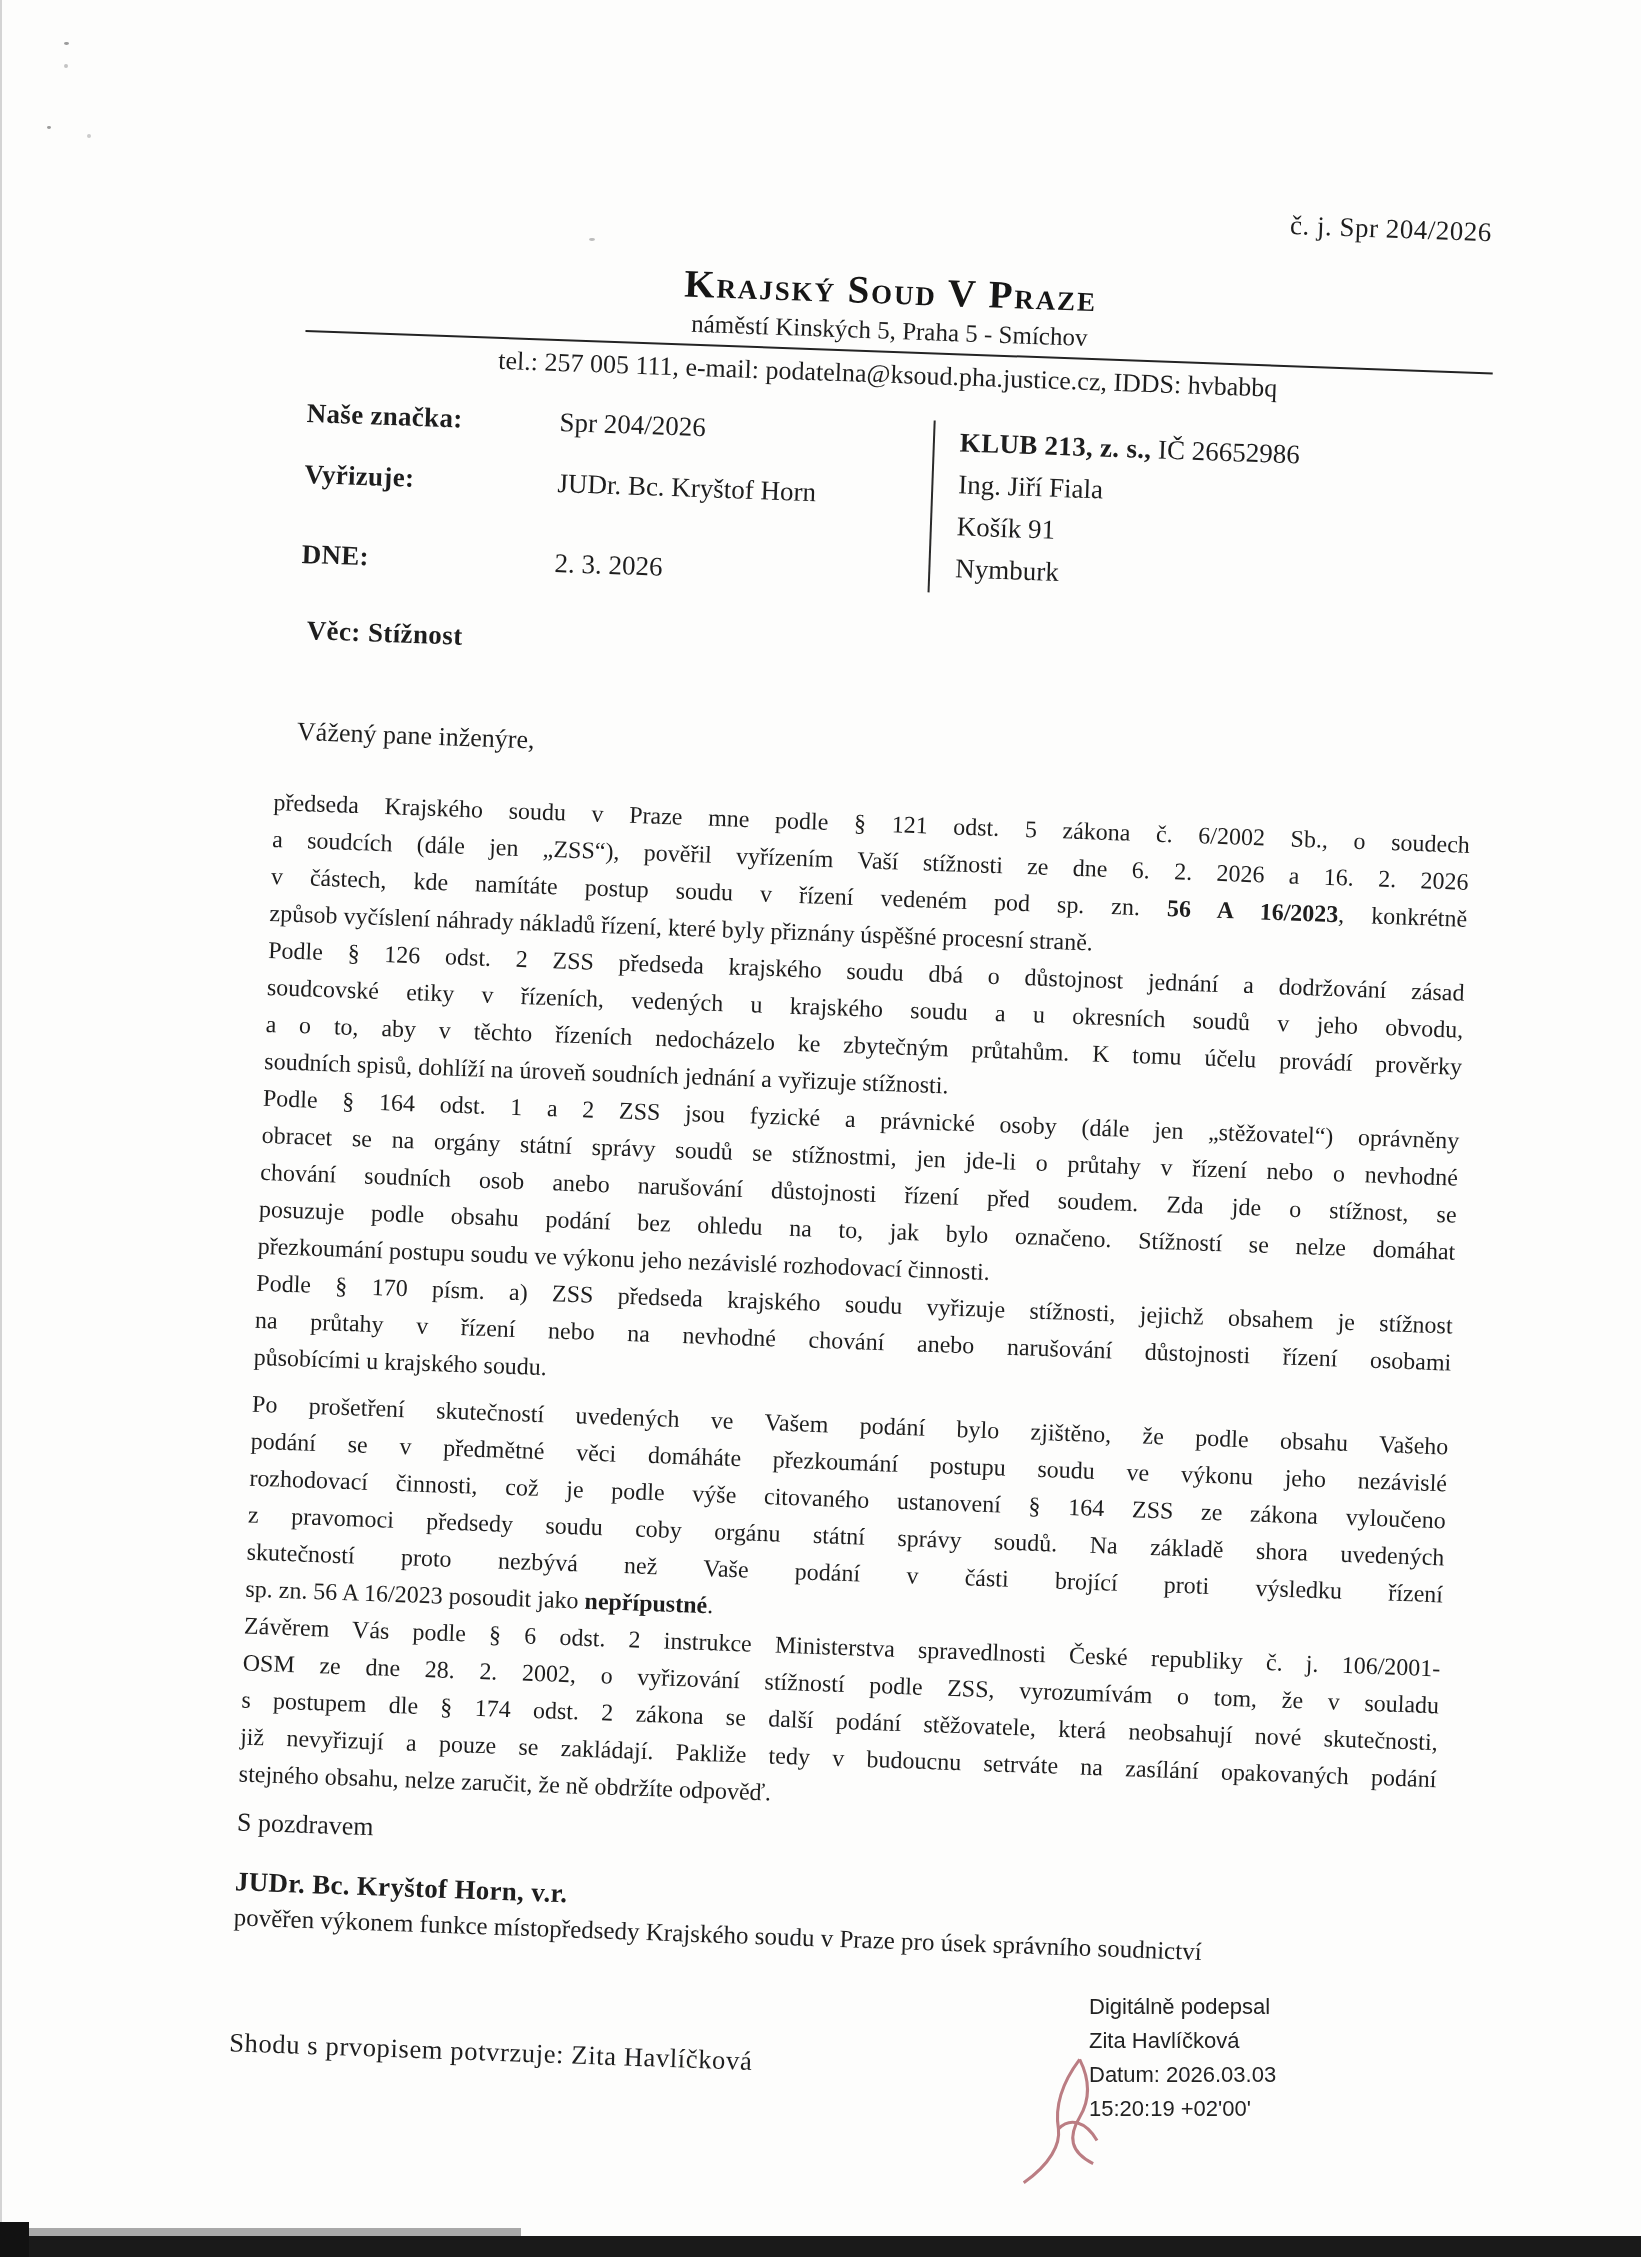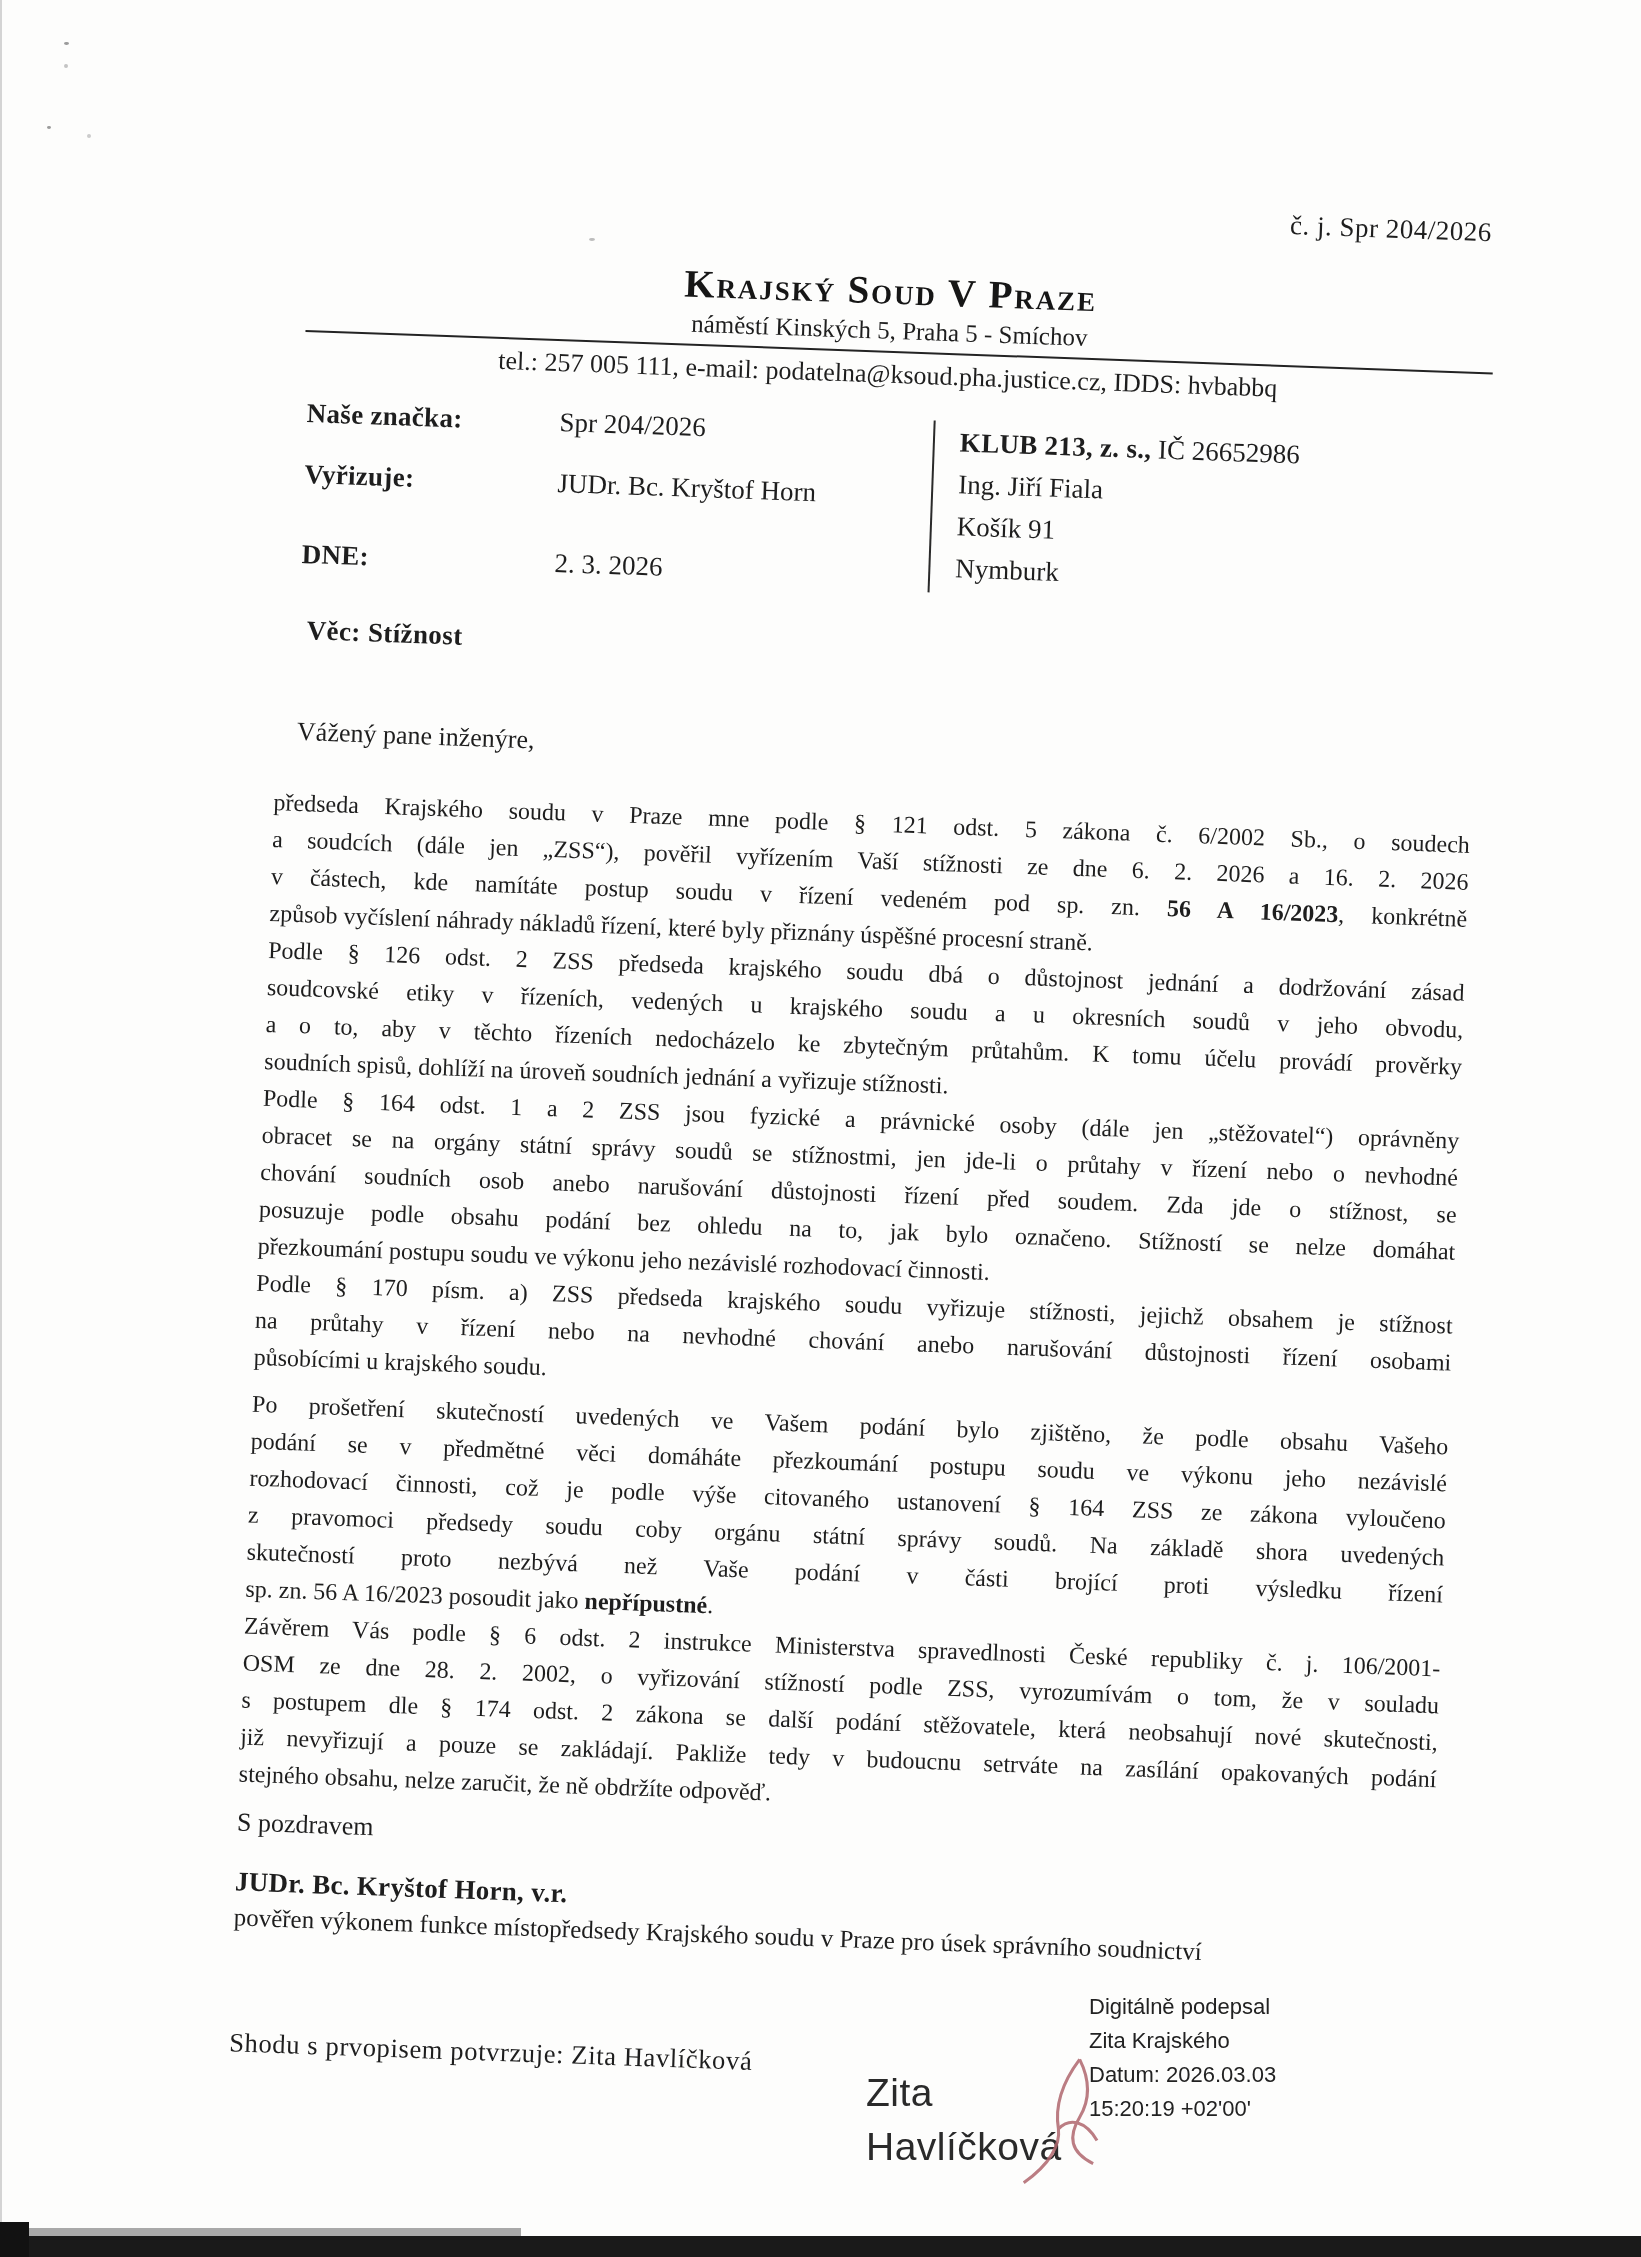--- a/index.html
+++ b/index.html
@@ -165,36 +165,32 @@
         </div>
     </div>
 
     <div class="farewell">S pozdravem</div>
     <div class="signer-name">JUDr. Bc. Kryštof Horn, v.r.</div>
     <div class="signer-role">pověřen výkonem funkce místopředsedy Krajského soudu v Praze pro úsek správního soudnictví</div>
 
     <div class="cert-line">Shodu s prvopisem potvrzuje: Zita Havlíčková</div>
   </div>
 
-  <div class="digsig-name">
-      <div class="sig-name-line"><span>Zita</span></div>
-      <div class="sig-name-line"><span>Havlíčková</span></div>
-    </div>
 
   <svg class="digsig-ribbon" width="135" height="140" viewBox="0 0 70 72">
     <g fill="none" stroke="#b0676e" stroke-width="1.6" opacity="0.85">
       <path d="M33 2 C24 14 20 26 22 38 C23 46 18 56 4 66"></path>
       <path d="M33 2 C38 12 39 22 33 32 C27 42 28 50 40 56"></path>
       <path d="M22 38 C28 32 36 34 42 44"></path>
     </g>
   </svg>
 
   <div class="digsig-details">
       <div class="sig-detail-line"><span>Digitálně podepsal</span></div>
-      <div class="sig-detail-line"><span>Zita Krajského</span></div>
+      <div class="sig-detail-line"><span>Zita Havlíčková</span></div>
       <div class="sig-detail-line"><span>Datum: 2026.03.03</span></div>
       <div class="sig-detail-line"><span>15:20:19 +02'00'</span></div>
     </div>
 
   <div class="edge-left"></div>
   <div class="band-gray"></div>
   <div class="band-dark"></div>
   <div class="band-step"></div>
   <div class="speck s1"></div>
   <div class="speck s2"></div>

